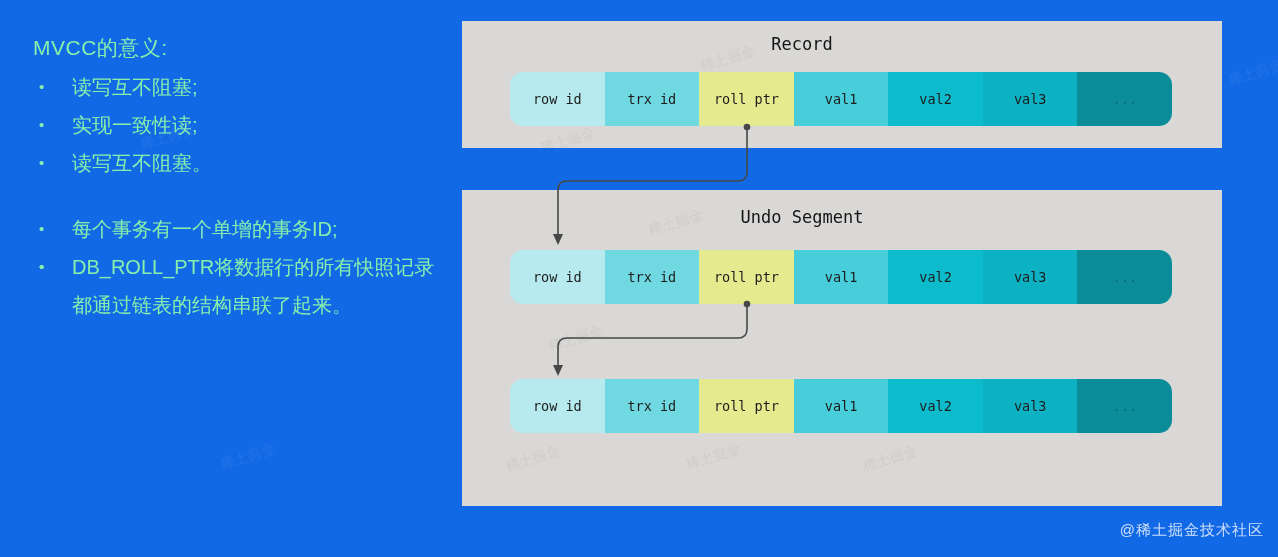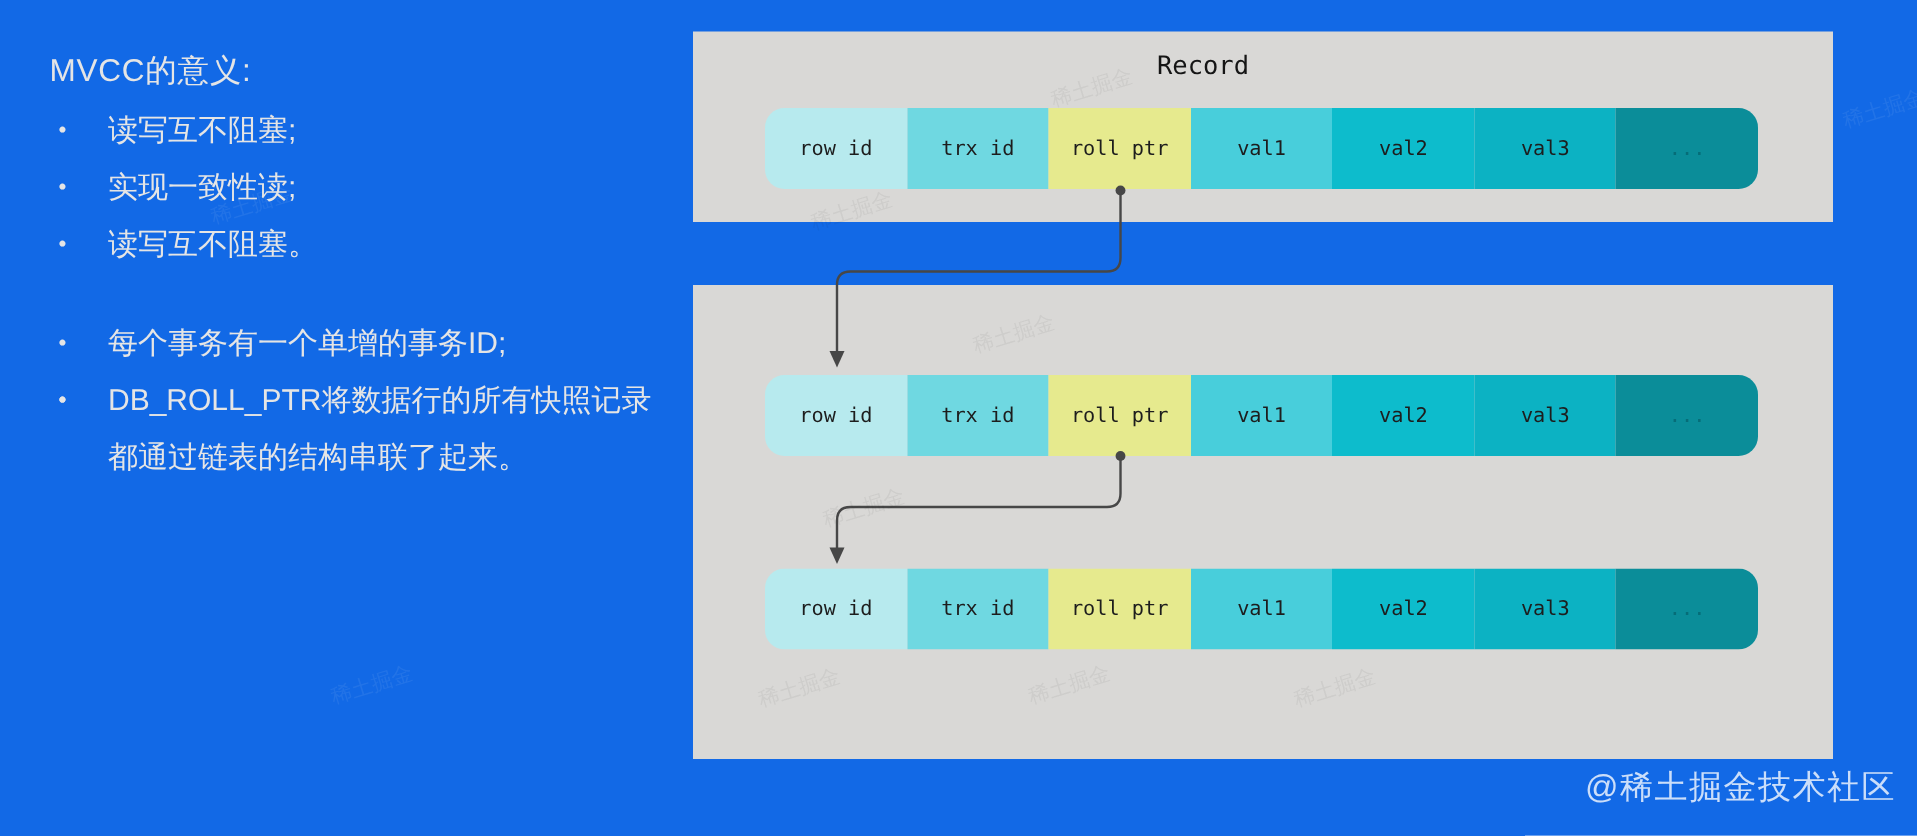--- a/index.html
+++ b/index.html
@@ -2,21 +2,21 @@
 <html><head>
 <meta charset="utf-8">
 <style>
   * { margin:0; padding:0; box-sizing:border-box; }
   html,body { width:1278px; height:557px; overflow:hidden; }
   body { font-family:"Liberation Sans", sans-serif; }
 
   .stage { position:relative; width:1278px; height:557px; background:#1269e6; overflow:hidden; }
 
   
-  .left-text { position:absolute; left:33px; top:28px; width:414px; color:#e5e5e5; }
+  .left-text { position:absolute; left:33px; top:28px; width:414px; color:#86efac; }
   .sec-title { font-size:21px; font-weight:300; line-height:40px; letter-spacing:0.5px; }
   .bullets { list-style:none; }
   .bullets li { position:relative; padding-left:39px; font-size:20px; font-weight:300; line-height:38px; }
   .bullets .dot { position:absolute; left:6px; top:0; font-size:15px; }
   .sec2 { margin-top:28px; }
   .sec2 .bullets { margin-top:5px; }
 
   
   .panel { position:absolute; left:462px; width:760px; background:#d9d8d6; }
   .panel-record { top:21px; height:127px; }
@@ -37,21 +37,21 @@
 
   
   .arrows { position:absolute; left:462px; top:0; width:760px; height:520px; pointer-events:none; z-index:5; }
   .arrows path { stroke:#474747; stroke-width:1.6; fill:none; }
   .arrows circle, .arrows polygon { fill:#474747; }
 
   
   .wm { position:absolute; font-size:14px; transform:rotate(-17deg); white-space:nowrap; pointer-events:none; }
   .wm-dark { color:rgba(40,40,40,0.06); }
   .wm-light { color:rgba(255,255,255,0.07); }
-  .corner-wm { position:absolute; right:14px; bottom:17px; font-size:22px;
+  .corner-wm { position:absolute; right:14px; bottom:17px; font-size:15px;
                color:rgba(255,255,255,0.78); letter-spacing:1px; }
 </style>
 </head>
 <body>
 
 <div class="stage" style="background-color: rgb(18, 105, 230);">
 
   <div class="left-text">
     <div class="sec sec1">
       <div class="sec-title">MVCC的意义:</div>
@@ -77,20 +77,21 @@
       <div class="cell" style="background-color: rgb(111, 216, 225);">trx id</div>
       <div class="cell" style="background-color: rgb(230, 234, 142);">roll ptr</div>
       <div class="cell" style="background-color: rgb(72, 206, 219);">val1</div>
       <div class="cell" style="background-color: rgb(13, 188, 204);">val2</div>
       <div class="cell" style="background-color: rgb(12, 178, 195);">val3</div>
       <div class="cell cell-ellipsis" style="background-color: rgb(11, 141, 153);">...</div>
     </div>
   </div>
 
   <div class="panel panel-undo" style="background-color: rgb(217, 216, 214);">
+    <div class="panel-title">Undo Segment</div>
     <div class="cell-row row-1">
       <div class="cell" style="background-color: rgb(183, 234, 238);">row id</div>
       <div class="cell" style="background-color: rgb(111, 216, 225);">trx id</div>
       <div class="cell" style="background-color: rgb(230, 234, 142);">roll ptr</div>
       <div class="cell" style="background-color: rgb(72, 206, 219);">val1</div>
       <div class="cell" style="background-color: rgb(13, 188, 204);">val2</div>
       <div class="cell" style="background-color: rgb(12, 178, 195);">val3</div>
       <div class="cell cell-ellipsis" style="background-color: rgb(11, 141, 153);">...</div>
     </div>
     <div class="cell-row row-2">

